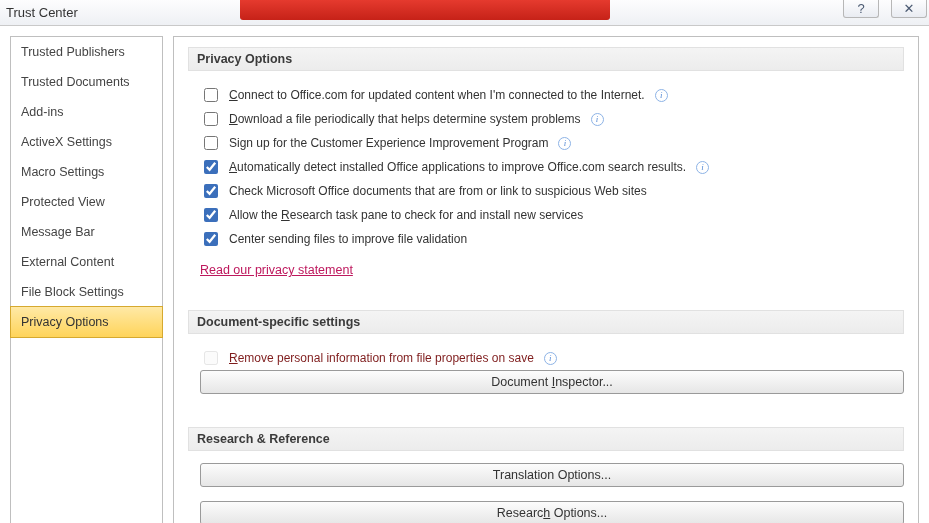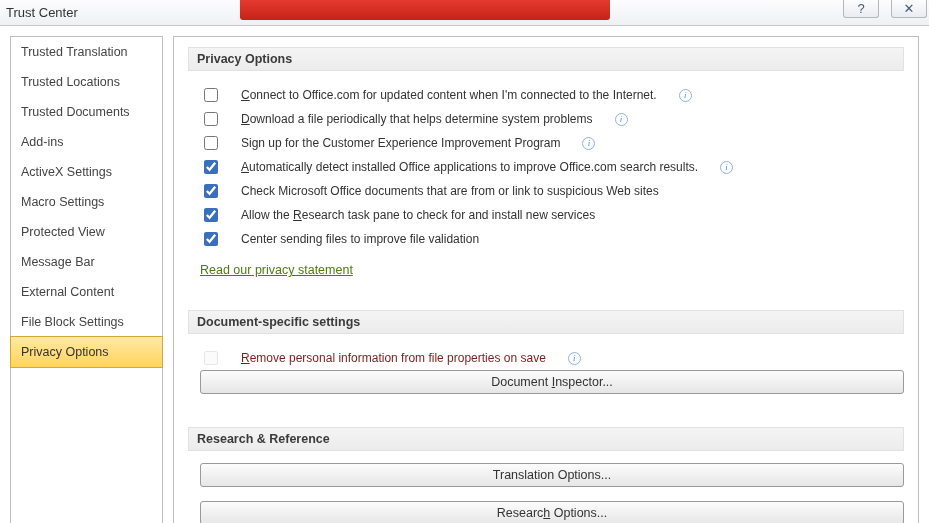--- a/index.html
+++ b/index.html
@@ -88,21 +88,21 @@
     padding: 4px 8px;
     font-weight: bold;
     color: #3b3b3b;
     margin: 0 0 12px 0;
     font-size: 12.5px;
   }
   .section-hdr.mt { margin-top: 33px; }
   .check-row {
     display: flex;
     align-items: center;
-    gap: 20px;
+    gap: 8px;
     padding: 2px 0 2px 12px;
     line-height: 20px;
   }
   input[type=checkbox] {
     width: 14px;
     height: 14px;
     accent-color: #3b6fbb;
   }
   input[type=checkbox]:disabled { opacity: 0.55; }
   .check-row label { color: #333; }
@@ -116,21 +116,21 @@
     color: #5a8dd6;
     font-size: 9px;
     font-style: italic;
     font-family: Georgia, serif;
     align-items: center;
     justify-content: center;
     margin-left: 2px;
     cursor: help;
   }
   .link {
-    color: #4d7c0f;
+    color: #be185d;
     text-decoration: underline;
     cursor: pointer;
     margin: 12px 0 0 12px;
     display: inline-block;
     font-size: 12.5px;
   }
   .btn {
     border: 1px solid #9a9a9a;
     border-radius: 3px;
     background: linear-gradient(#fcfcfc,#e6e6e6);
@@ -152,22 +152,21 @@
   <div class="redacted"></div>
   <div class="win-controls">
     <div class="win-btn" title="Help">?</div>
     <div class="win-btn" title="Close">✕</div>
   </div>
 </div>
 
 <div class="content">
 
   <div class="sidebar">
-    <div class="side-item">Trusted Translation</div>
-    <div class="side-item">Trusted Locations</div>
+    <div class="side-item">Trusted Publishers</div>
     <div class="side-item">Trusted Documents</div>
     <div class="side-item">Add-ins</div>
     <div class="side-item">ActiveX Settings</div>
     <div class="side-item">Macro Settings</div>
     <div class="side-item">Protected View</div>
     <div class="side-item">Message Bar</div>
     <div class="side-item">External Content</div>
     <div class="side-item">File Block Settings</div>
     <div class="side-item selected">Privacy Options</div>
   </div>

